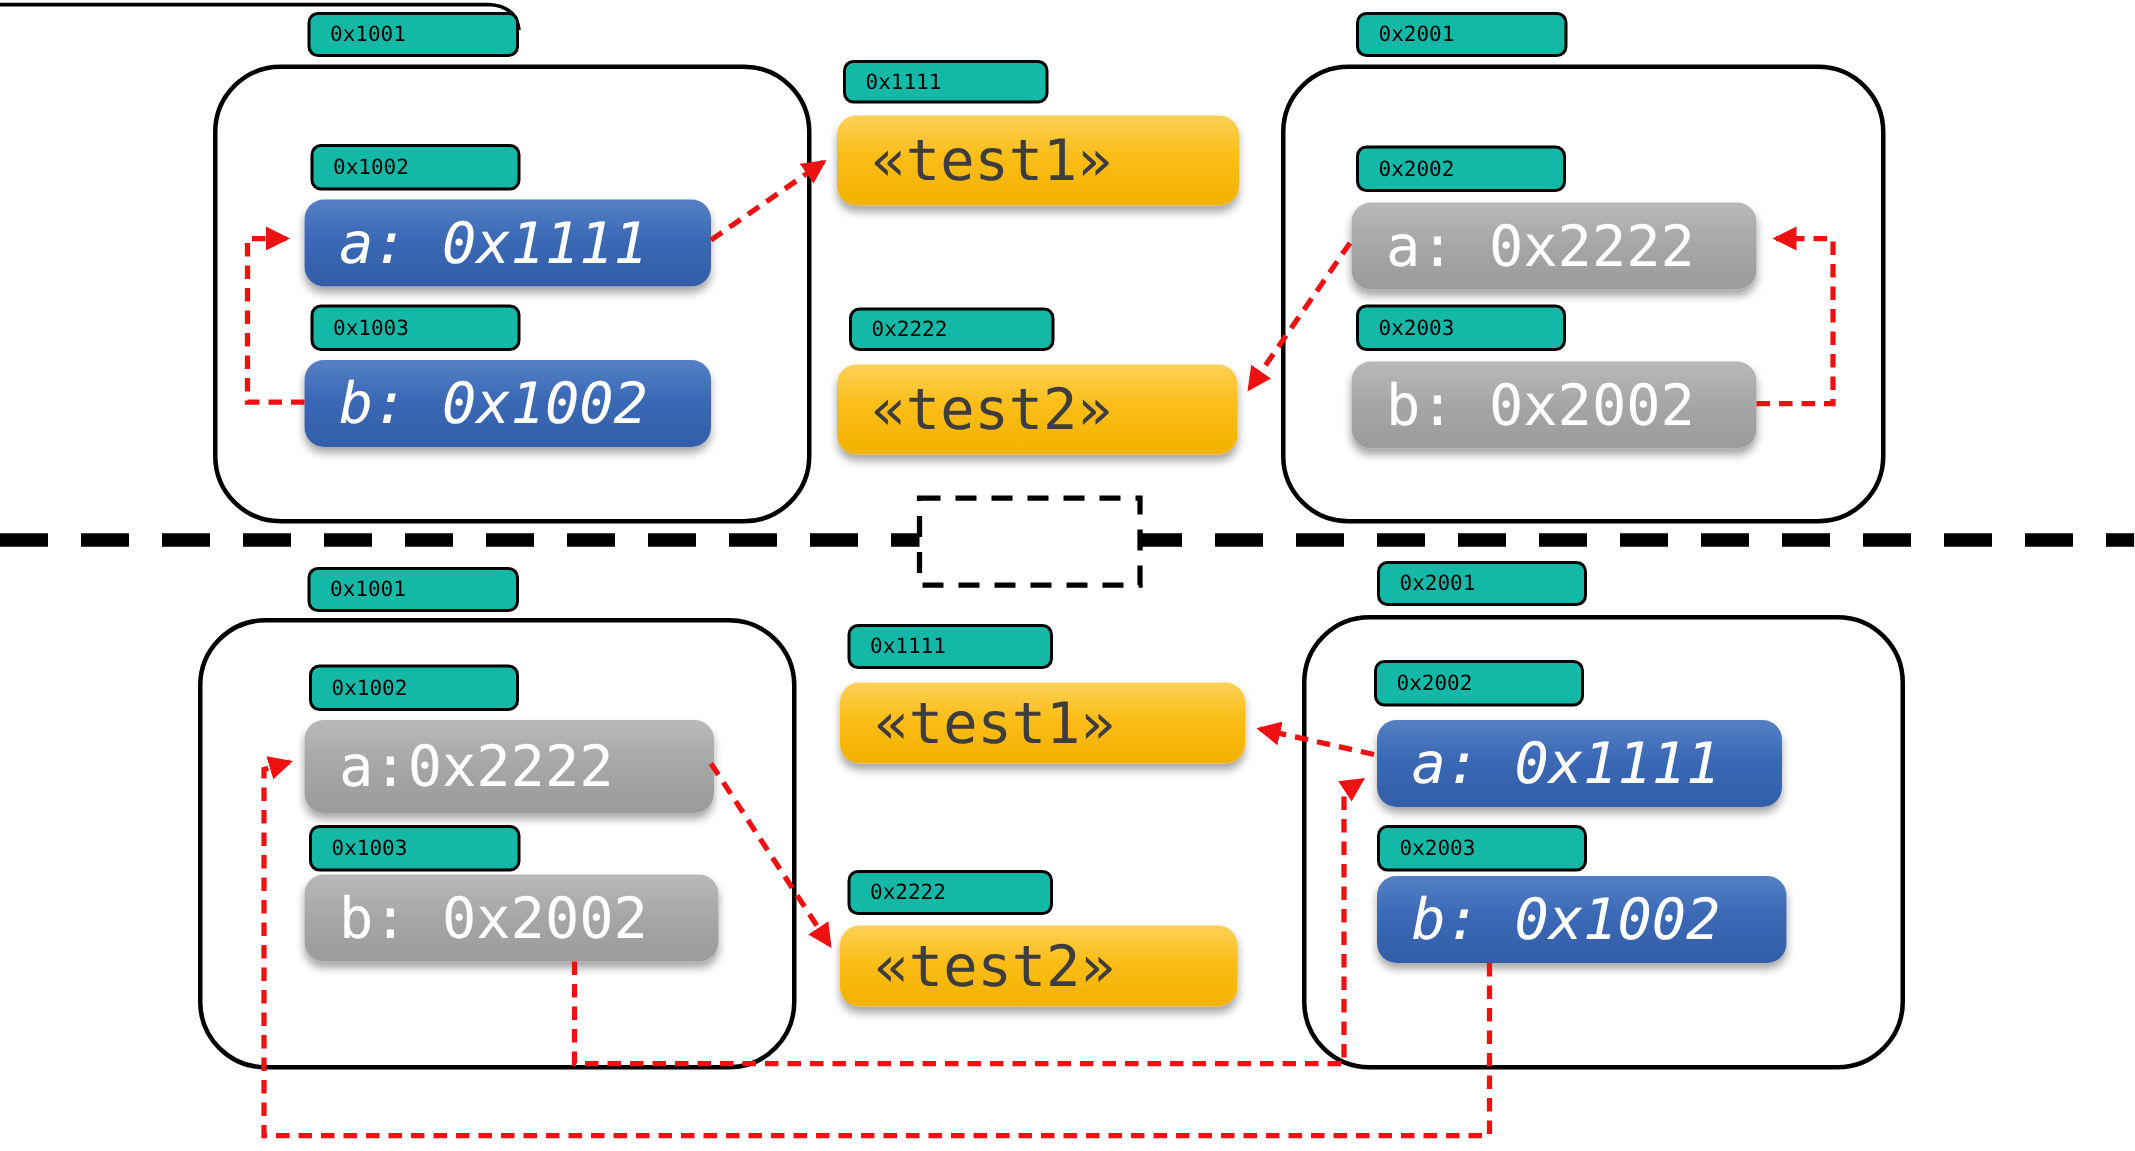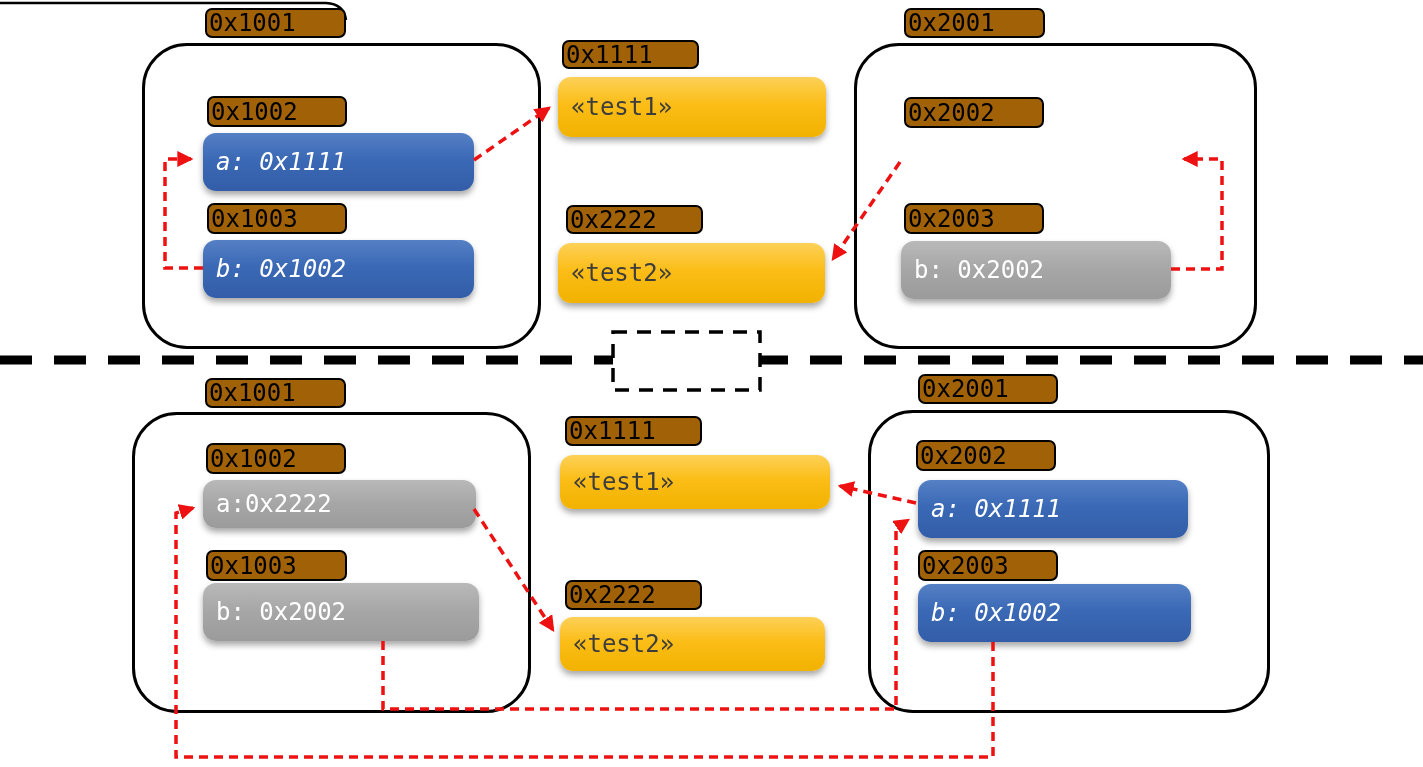--- a/index.html
+++ b/index.html
@@ -2,25 +2,25 @@
 <html><head>
 <meta charset="utf-8">
 <style>
   html,body{margin:0;padding:0;background:#fff;}
   #canvas{position:relative;width:1423px;height:767px;background:#ffffff;overflow:hidden;
           font-family:"DejaVu Sans Mono", monospace;}
   svg.layer{position:absolute;left:0;top:0;pointer-events:none;}
   #underlay{z-index:0;}
   #overlay{z-index:30;}
   .frame{position:absolute;border:3px solid #000;border-radius:45px;background:transparent;z-index:5;}
-  .tag{position:absolute;background:#a16207;border:2.5px solid #000;border-radius:7px;
-       display:flex;align-items:center;box-sizing:border-box;padding-left:2px;
-       font-size:24px;color:#000;z-index:10;}
+  .tag{position:absolute;background:#14b8a6;border:2.5px solid #000;border-radius:7px;
+       display:flex;align-items:center;box-sizing:border-box;padding-left:13px;
+       font-size:14px;color:#000;z-index:10;}
   .vbox{position:absolute;border-radius:13px;display:flex;align-items:center;box-sizing:border-box;
-        padding-left:13px;font-size:24px;color:#fff;z-index:10;
+        padding-left:23px;font-size:38px;color:#fff;z-index:10;
         box-shadow:0 4px 6px rgba(0,0,0,0.35);}
   .blue{background:linear-gradient(180deg,#5580c5 0%,#3b69b5 45%,#335da8 100%);font-style:italic;}
   .gray{background:linear-gradient(180deg,#b9b9b9 0%,#a6a6a6 50%,#9b9b9b 100%);}
   .yellow{background:linear-gradient(180deg,#fdd158 0%,#fbbd17 45%,#f2b200 100%);color:#3d3d3d;}
   #swap-text{position:absolute;left:613px;top:332px;width:147px;height:58px;z-index:20;
              display:flex;align-items:center;justify-content:center;font-size:30px;color:#000;}
 </style>
 </head>
 <body>
 
@@ -41,27 +41,28 @@
   <div class="vbox blue" style="left:203px;top:240px;width:271px;height:58px;">b: 0x1002</div>
 
   <div class="tag" style="left:562px;top:40px;width:137px;height:29px;">0x1111</div>
   <div class="vbox yellow" style="left:558px;top:77px;width:268px;height:60px;">«test1»</div>
   <div class="tag" style="left:566px;top:205px;width:137px;height:29px;">0x2222</div>
   <div class="vbox yellow" style="left:558px;top:243px;width:267px;height:60px;">«test2»</div>
 
   <div class="tag" style="left:904px;top:8px;width:141px;height:30px;">0x2001</div>
   <div class="frame" style="left:854px;top:43px;width:397px;height:300px;"></div>
   <div class="tag" style="left:904px;top:97px;width:140px;height:31px;">0x2002</div>
+  <div class="vbox gray" style="left:901px;top:135px;width:270px;height:58px;">a: 0x2222</div>
   <div class="tag" style="left:904px;top:203px;width:140px;height:31px;">0x2003</div>
   <div class="vbox gray" style="left:901px;top:241px;width:270px;height:58px;">b: 0x2002</div>
 
   <div class="tag" style="left:205px;top:378px;width:141px;height:30px;">0x1001</div>
   <div class="frame" style="left:132px;top:412px;width:393px;height:295px;"></div>
   <div class="tag" style="left:206px;top:443px;width:140px;height:31px;">0x1002</div>
-  <div class="vbox gray" style="left:203px;top:480px;width:273px;height:48px;">a:0x2222</div>
+  <div class="vbox gray" style="left:203px;top:480px;width:273px;height:62px;">a:0x2222</div>
   <div class="tag" style="left:206px;top:550px;width:141px;height:31px;">0x1003</div>
   <div class="vbox gray" style="left:203px;top:583px;width:276px;height:58px;">b: 0x2002</div>
 
   <div class="tag" style="left:565px;top:416px;width:137px;height:30px;">0x1111</div>
   <div class="vbox yellow" style="left:560px;top:455px;width:270px;height:54px;">«test1»</div>
   <div class="tag" style="left:565px;top:580px;width:137px;height:30px;">0x2222</div>
   <div class="vbox yellow" style="left:560px;top:617px;width:265px;height:54px;">«test2»</div>
 
   <div class="tag" style="left:918px;top:374px;width:140px;height:30px;">0x2001</div>
   <div class="frame" style="left:868px;top:410px;width:396px;height:297px;"></div>

